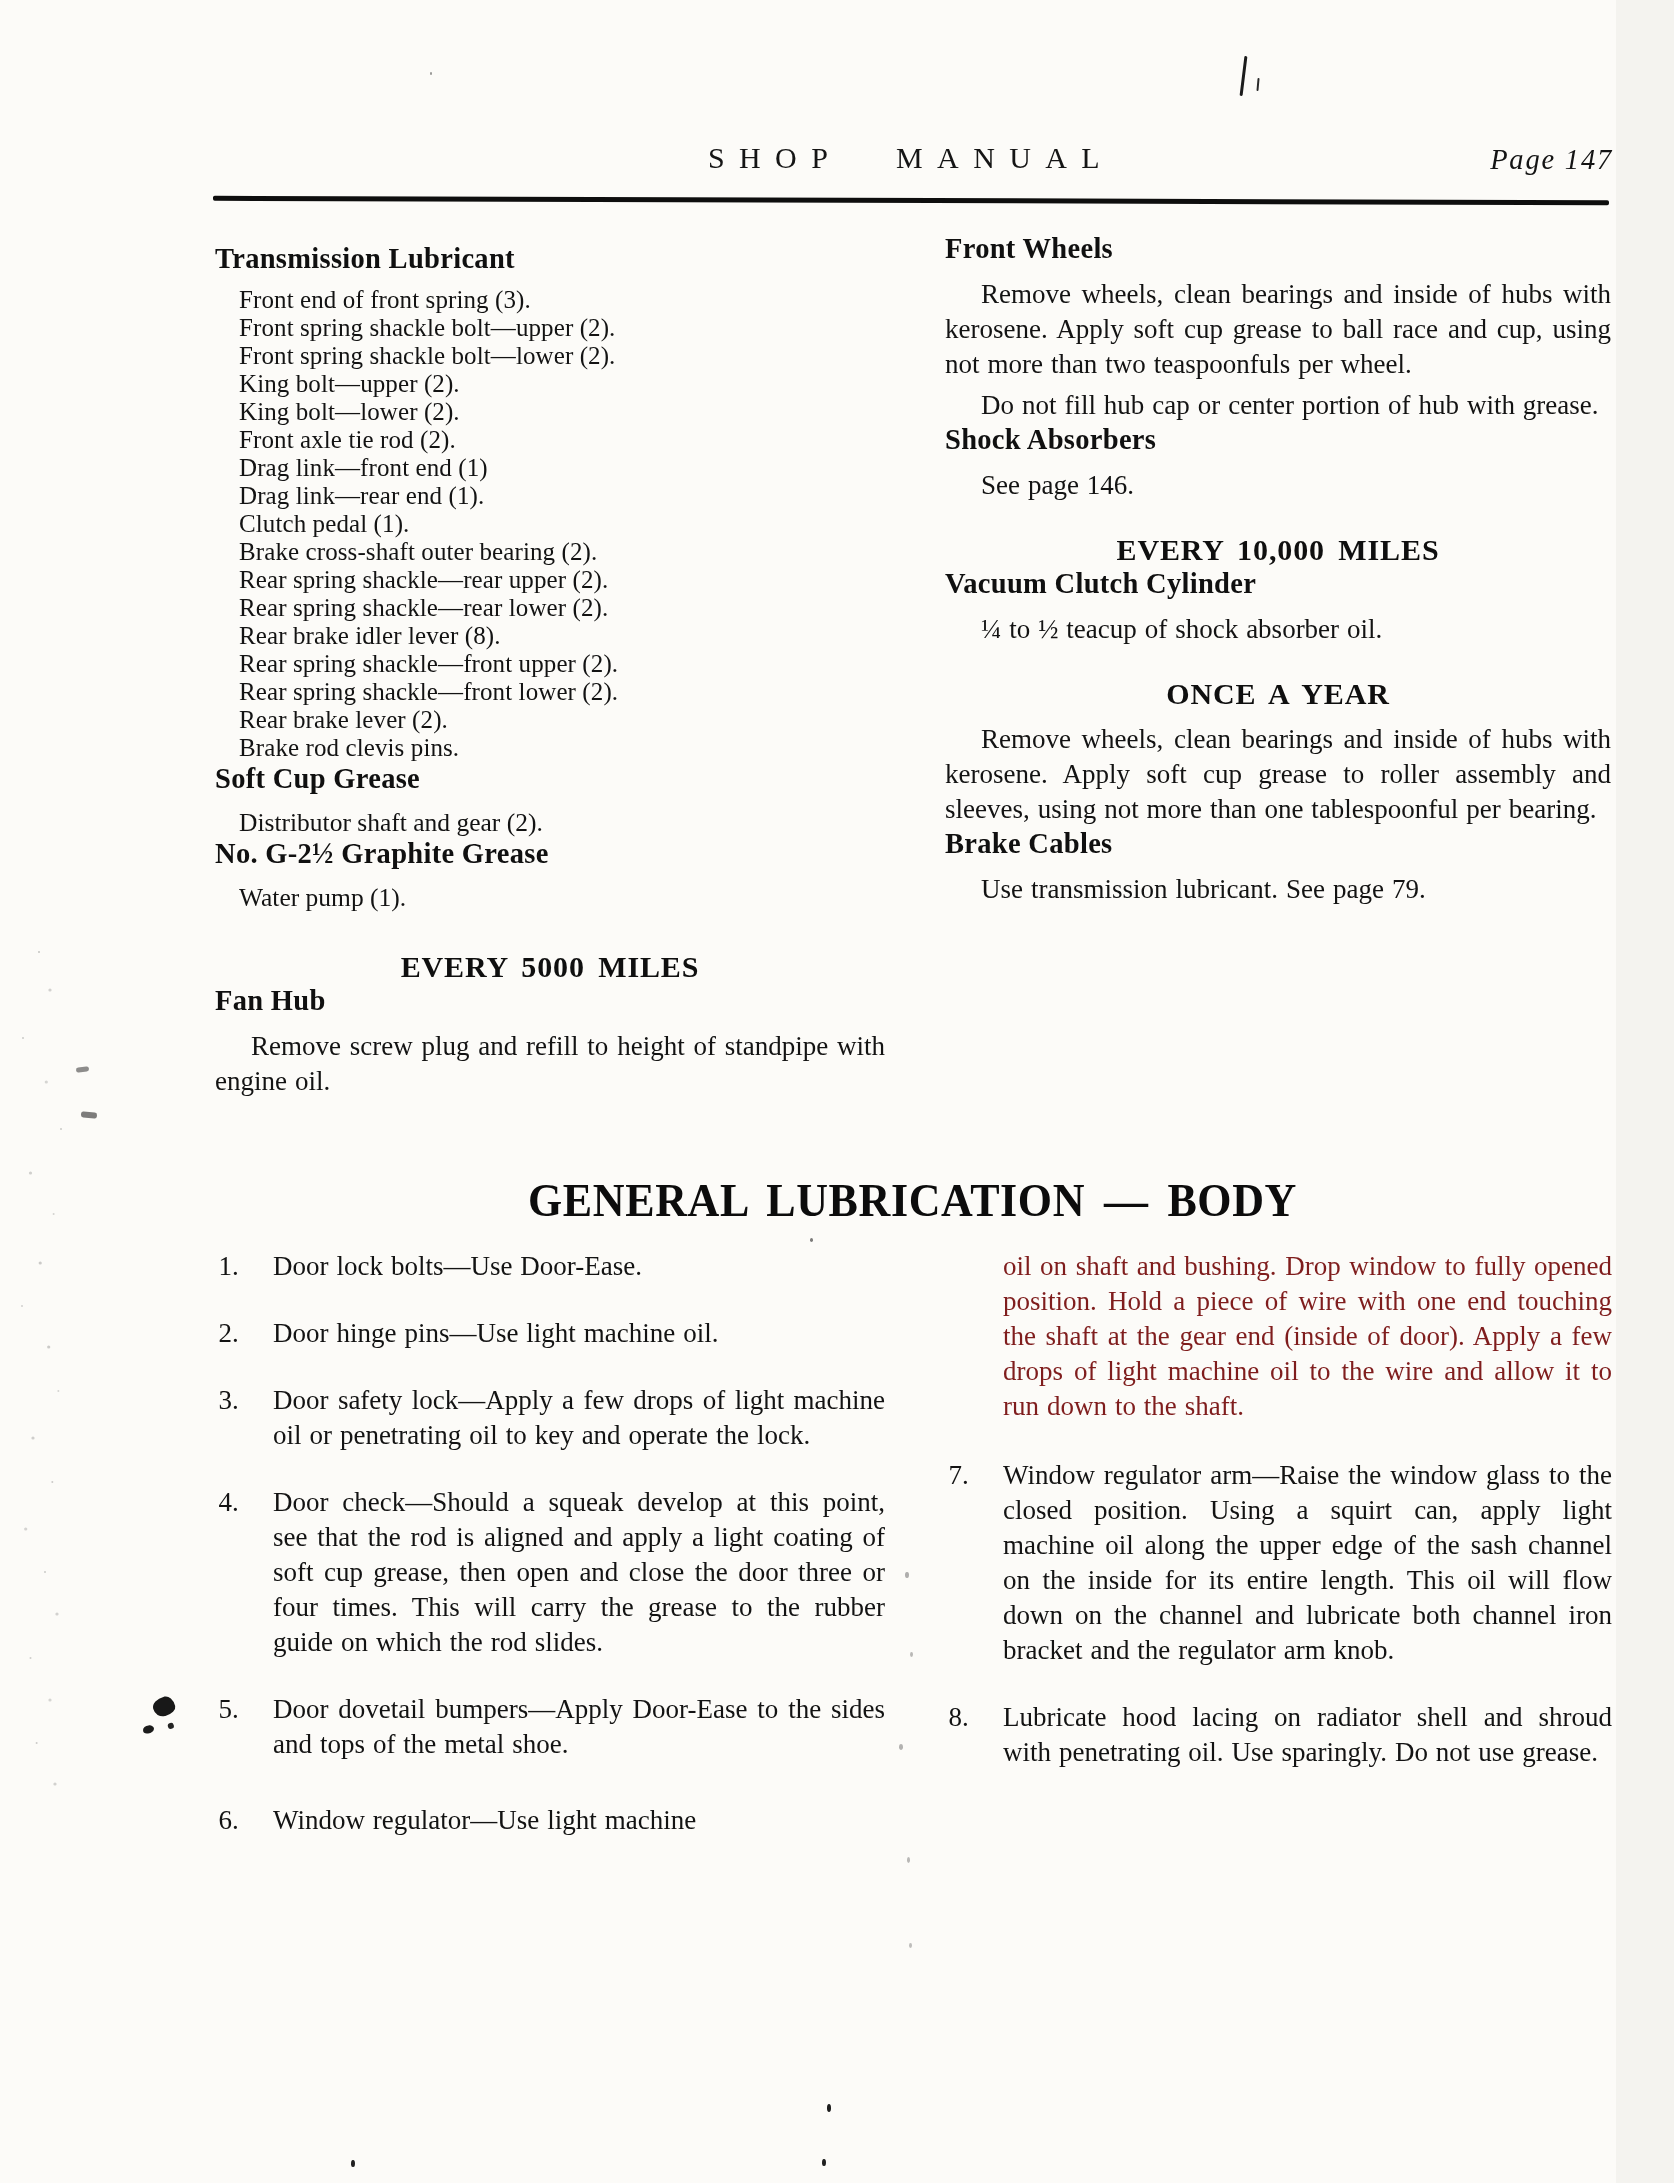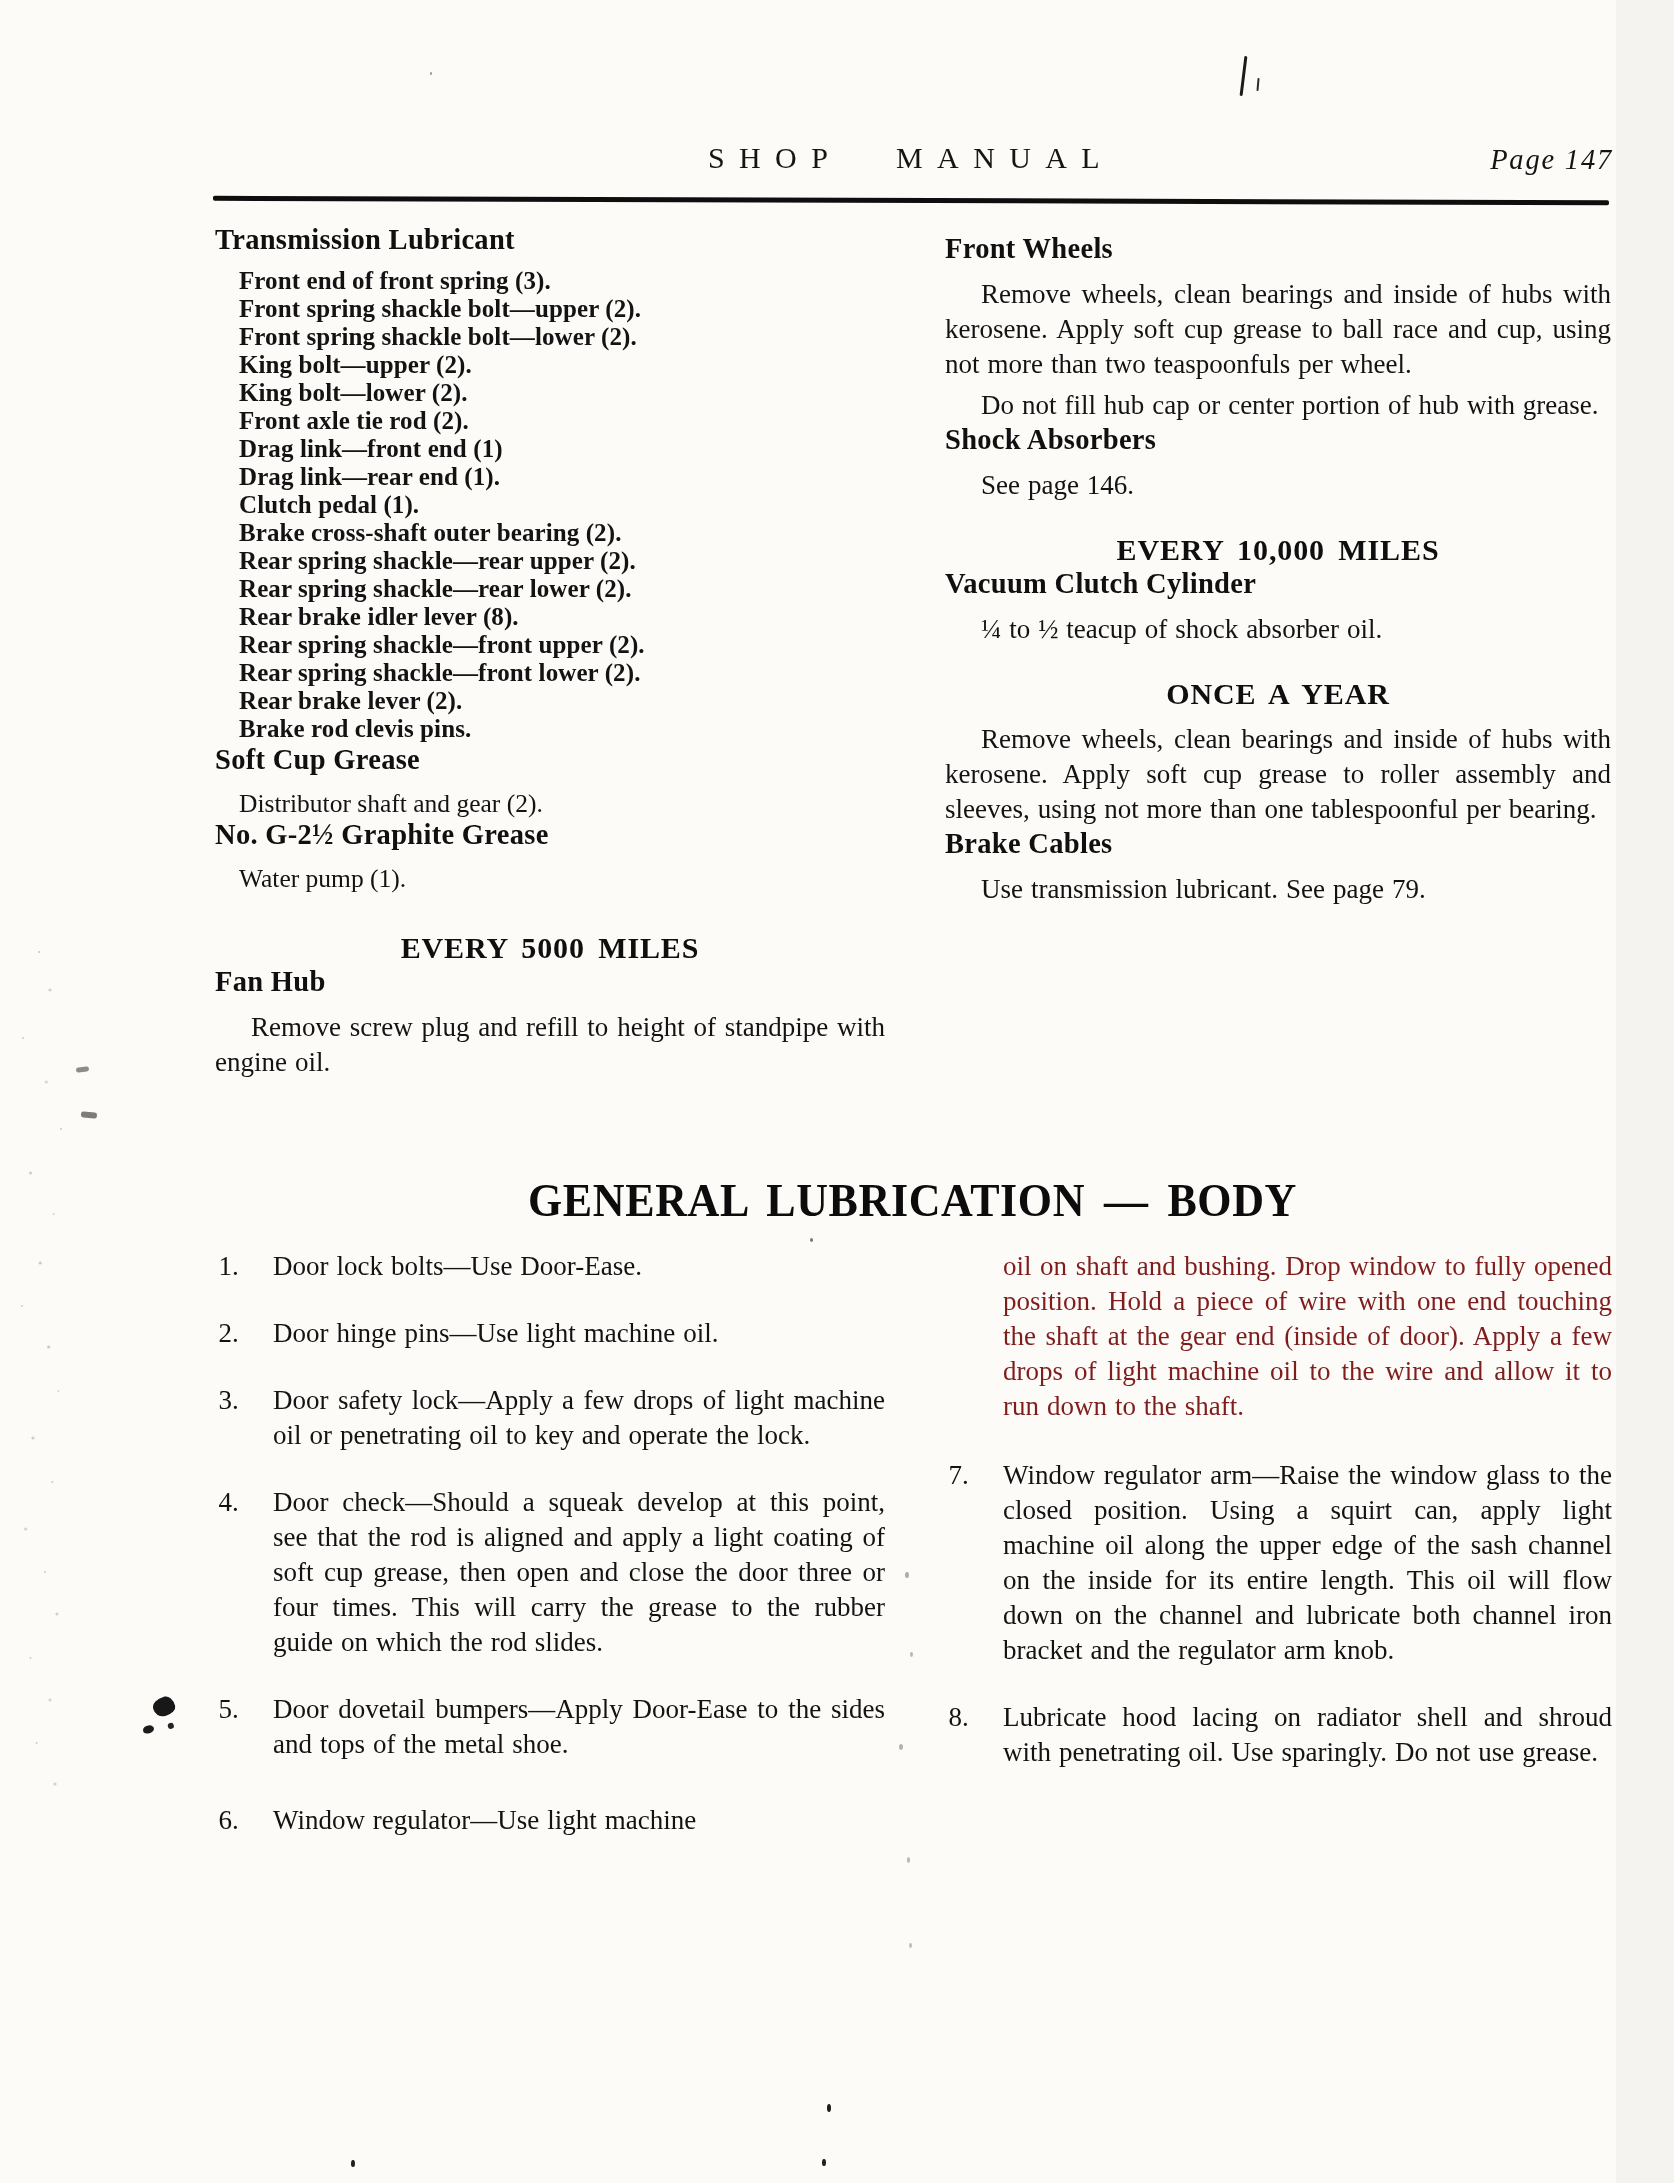--- a/index.html
+++ b/index.html
@@ -23,34 +23,34 @@
     position:absolute;top:144px;left:1413px;width:200px;
     font-style:italic;font-size:28.5px;letter-spacing:1.8px;color:#141414;
     text-align:right;
   }
   .rule{
     position:absolute;top:198px;left:213px;width:1396px;height:4.9px;
     background:#0e0e0e;transform:rotate(0.18deg);border-radius:1.8px;
   }
 
   
-  .col-upper-left{position:absolute;top:223px;left:215px;width:670px;}
+  .col-upper-left{position:absolute;top:242px;left:215px;width:670px;}
   .col-upper-right{position:absolute;top:232px;left:945px;width:666px;}
 
   h3.sec{
     font-size:28.5px;font-weight:700;margin:0;line-height:34px;color:#101010;
     letter-spacing:0.3px;
   }
   .mt-sm{margin-top:13.3px;}
   .mt-md{margin-top:27px;}
 
   .lub-list{margin:9.7px 0 0 24px;}
   .lub-item{
     display:block;font-size:25px;line-height:28px;color:#131313;
-    letter-spacing:0.1px;white-space:nowrap;font-weight:bold;
+    letter-spacing:0.1px;white-space:nowrap;
   }
   .single-item{
     margin:12px 0 0 24px;font-size:25.5px;line-height:29px;color:#131313;
   }
 
   .subhead{
     margin-top:38px;text-align:center;font-size:30px;font-weight:700;
     letter-spacing:0.9px;word-spacing:4.9px;color:#0f0f0f;line-height:34px;
   }
   .subhead.tight{margin-top:30px;}

